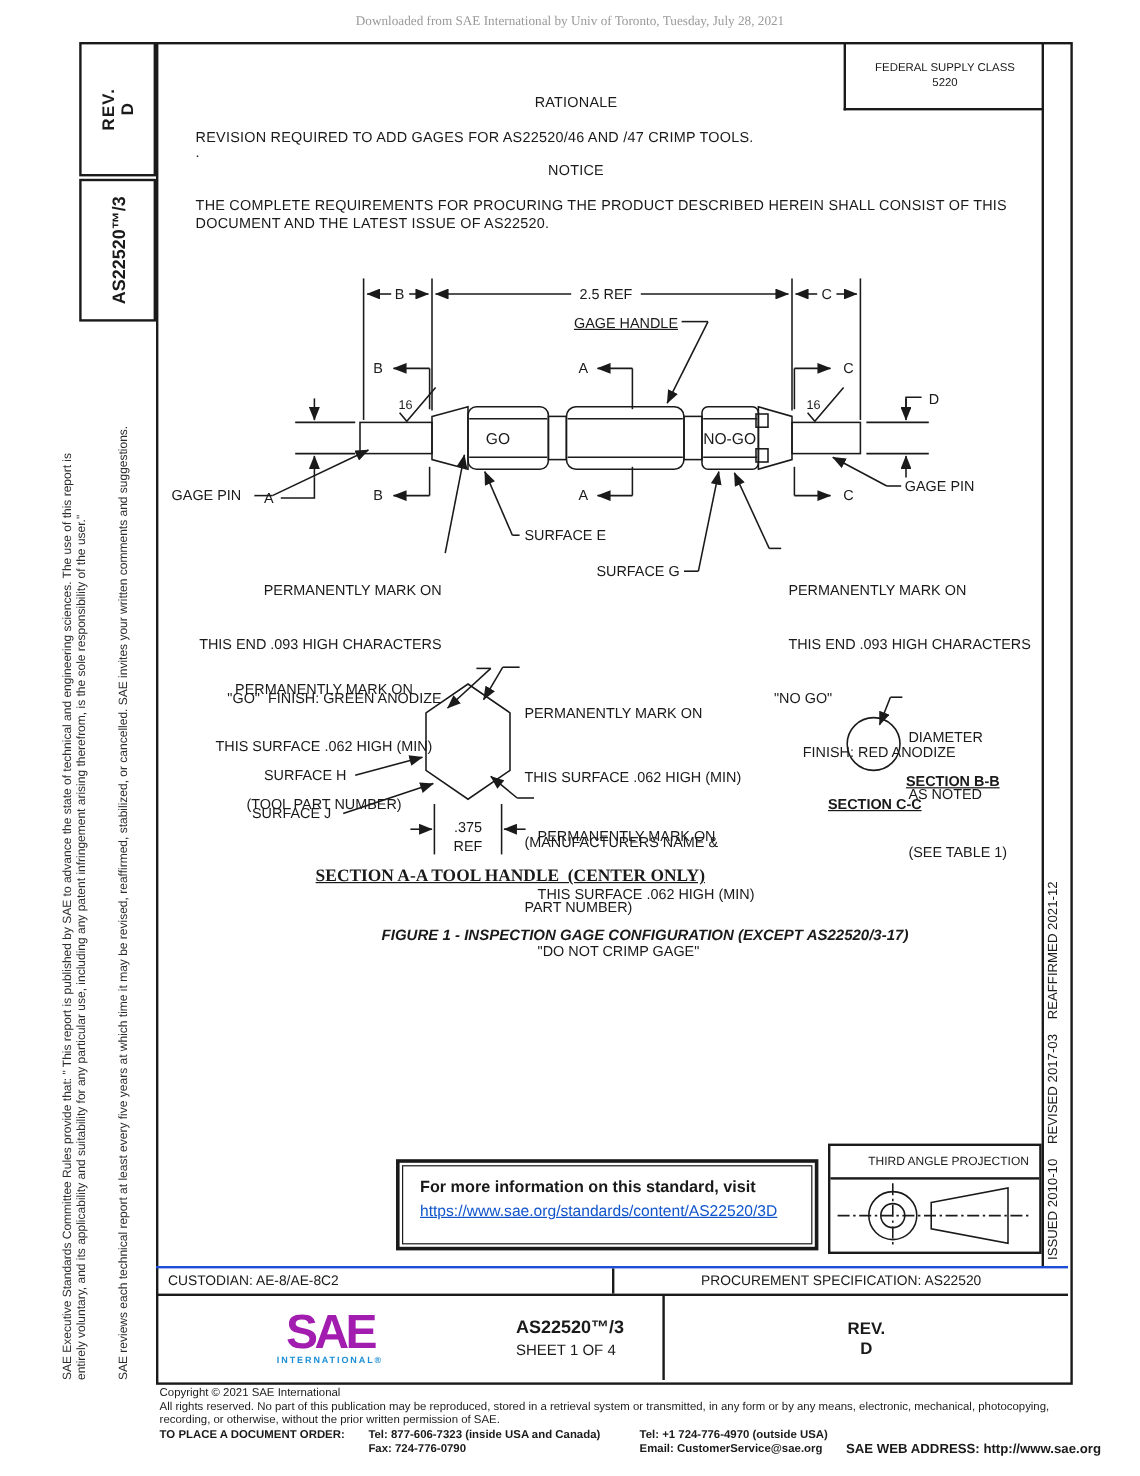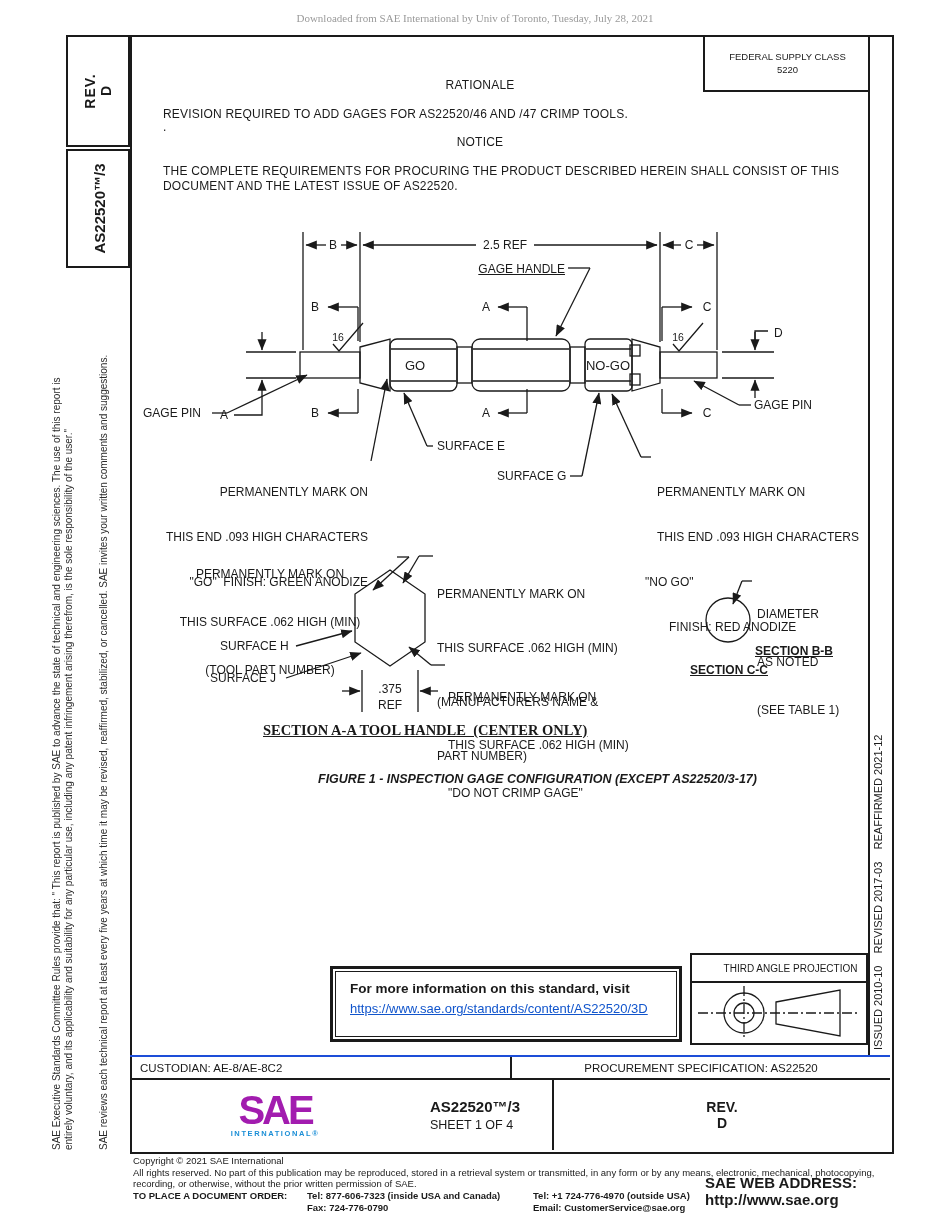--- a/index.html
+++ b/index.html
@@ -299,15 +299,15 @@
   </div>
 
   <div class="abs" style="left:133px;top:1155px;font-size:9.5px;">Copyright © 2021 SAE International</div>
   <div class="abs" style="left:133px;top:1166.5px;font-size:9.5px;white-space:pre;">All rights reserved. No part of this publication may be reproduced, stored in a retrieval system or transmitted, in any form or by any means, electronic, mechanical, photocopying,</div>
   <div class="abs" style="left:133px;top:1178px;font-size:9.5px;">recording, or otherwise, without the prior written permission of SAE.</div>
   <div class="abs fb" style="left:133px;top:1190px;font-size:9.5px;">TO PLACE A DOCUMENT ORDER:</div>
   <div class="abs fb" style="left:307px;top:1190px;font-size:9.5px;">Tel: 877-606-7323 (inside USA and Canada)</div>
   <div class="abs fb" style="left:533px;top:1190px;font-size:9.5px;">Tel: +1 724-776-4970 (outside USA)</div>
   <div class="abs fb" style="left:307px;top:1202px;font-size:9.5px;">Fax: 724-776-0790</div>
   <div class="abs fb" style="left:533px;top:1202px;font-size:9.5px;">Email: CustomerService@sae.org</div>
-  <div class="abs fb" style="left:705px;top:1174px;font-size:15px;">SAE WEB ADDRESS: http://www.sae.org</div>
+  <div class="abs fb" style="left:705px;top:1202px;font-size:11px;">SAE WEB ADDRESS: http://www.sae.org</div>
 
 </div>
 
 </body></html>

